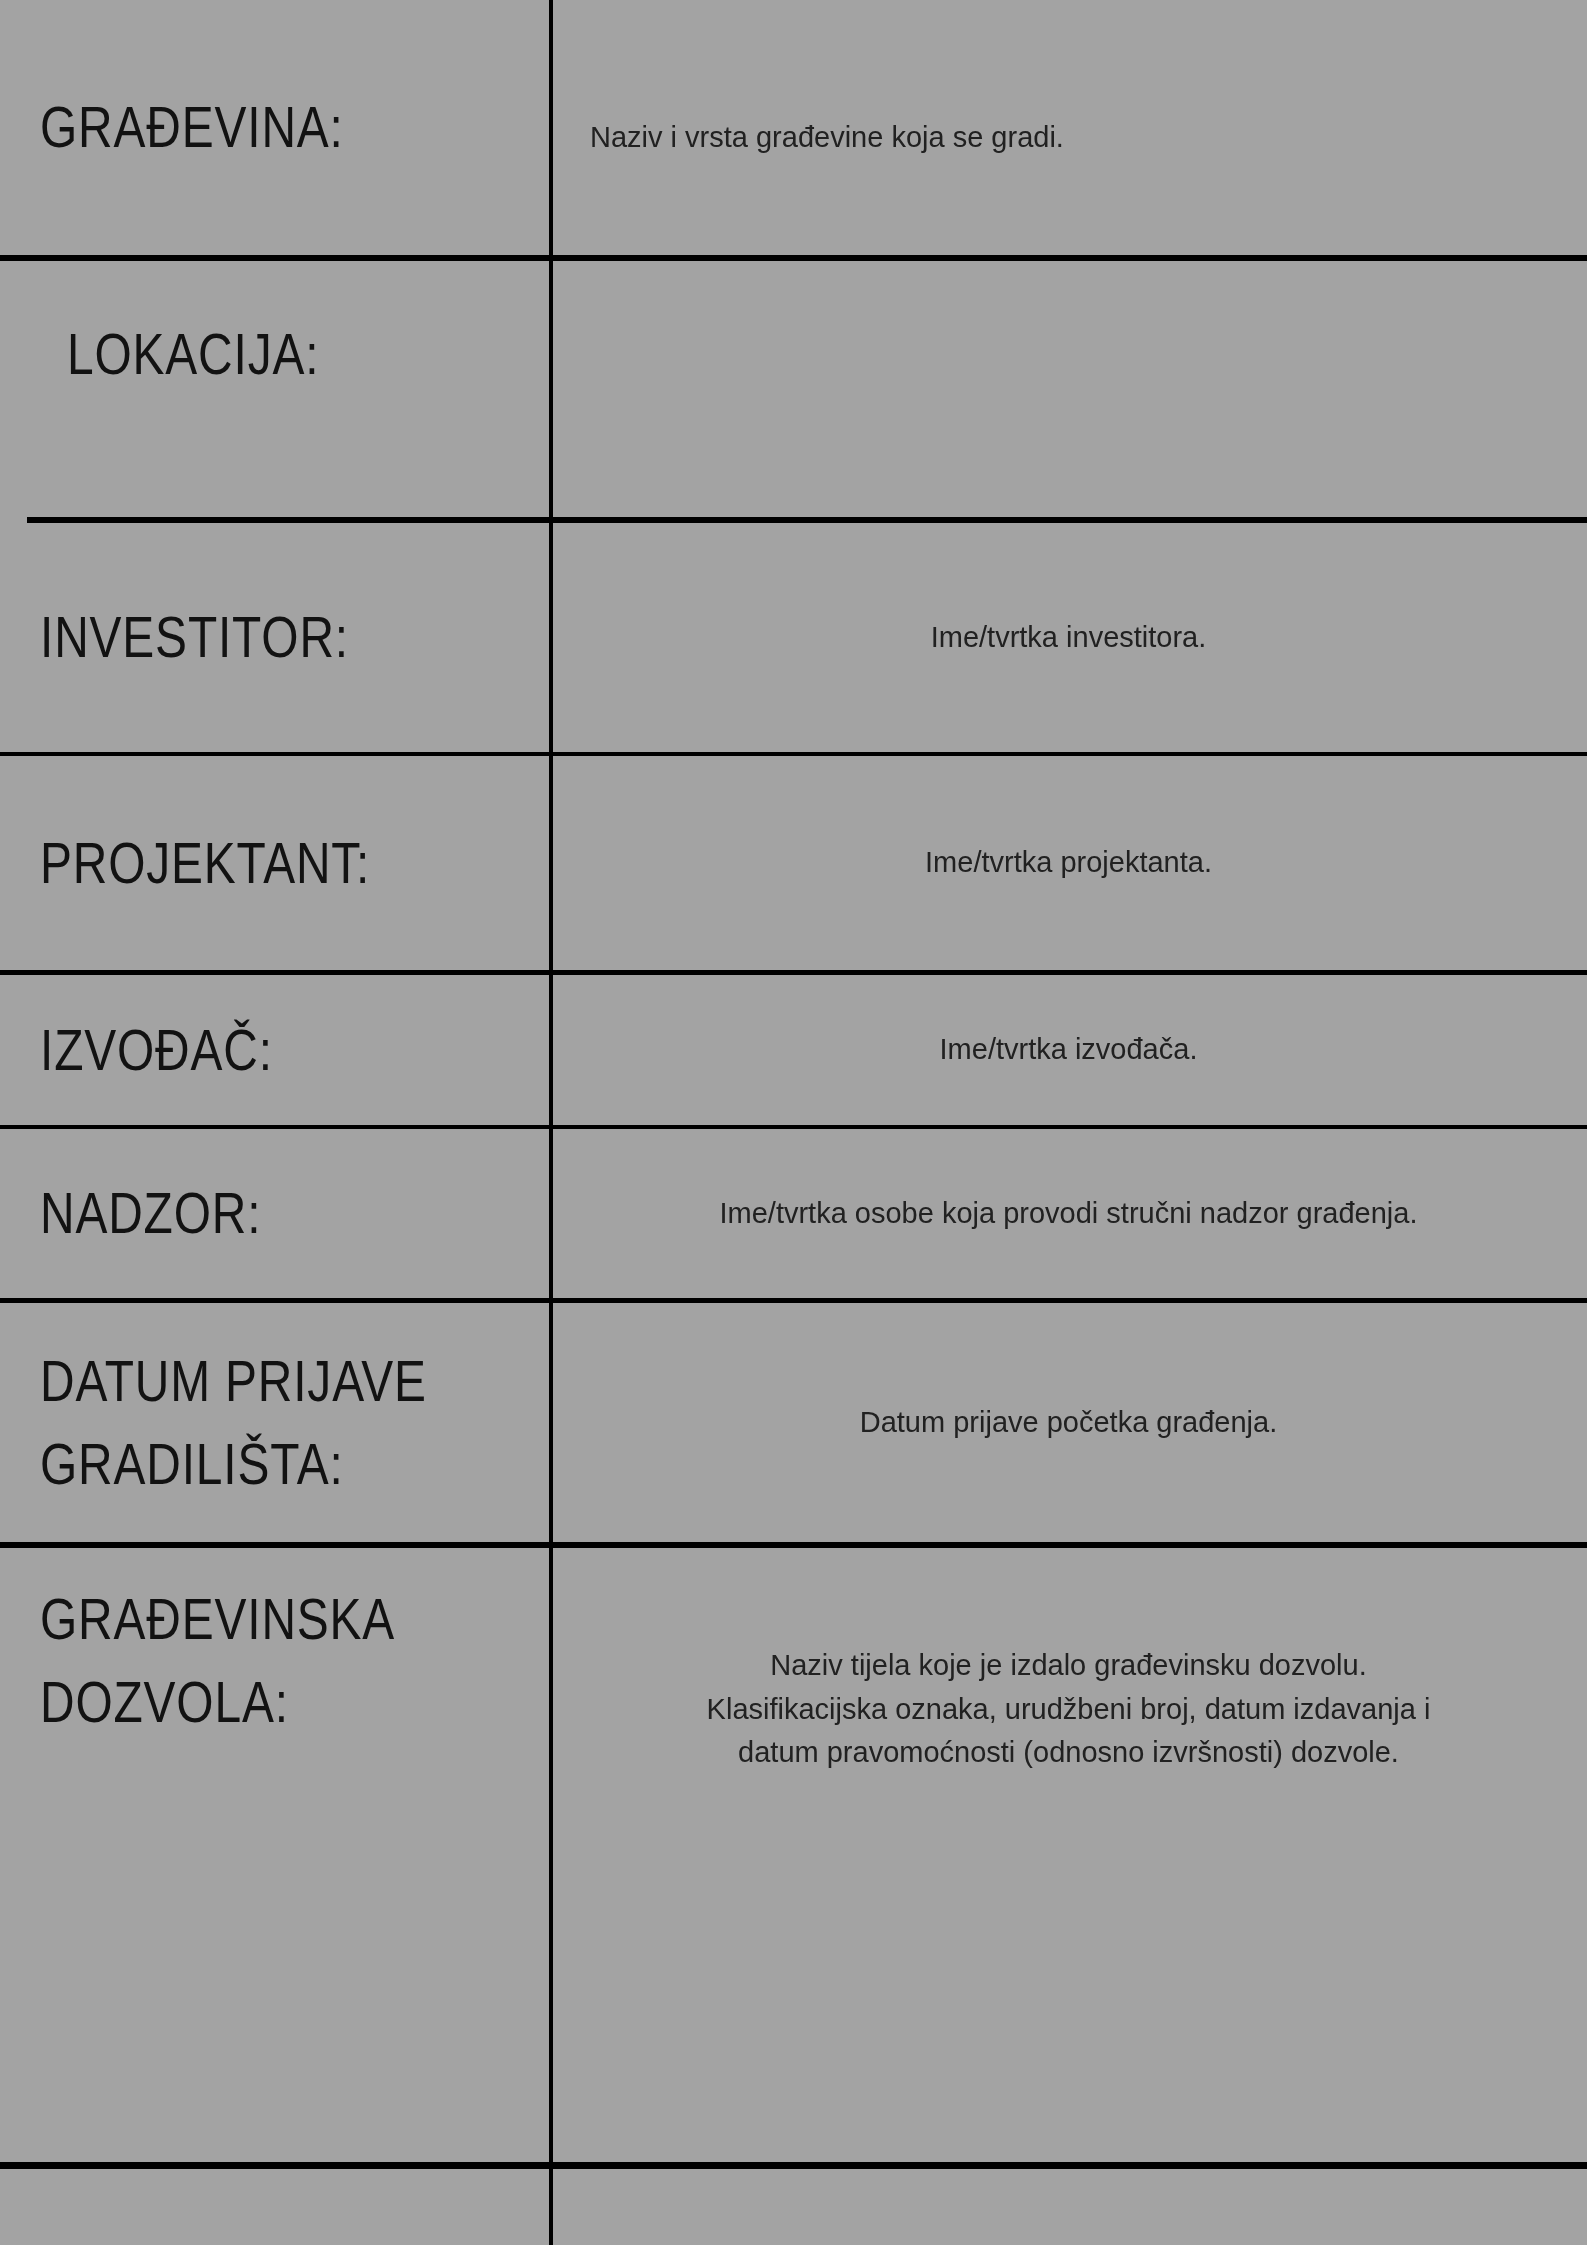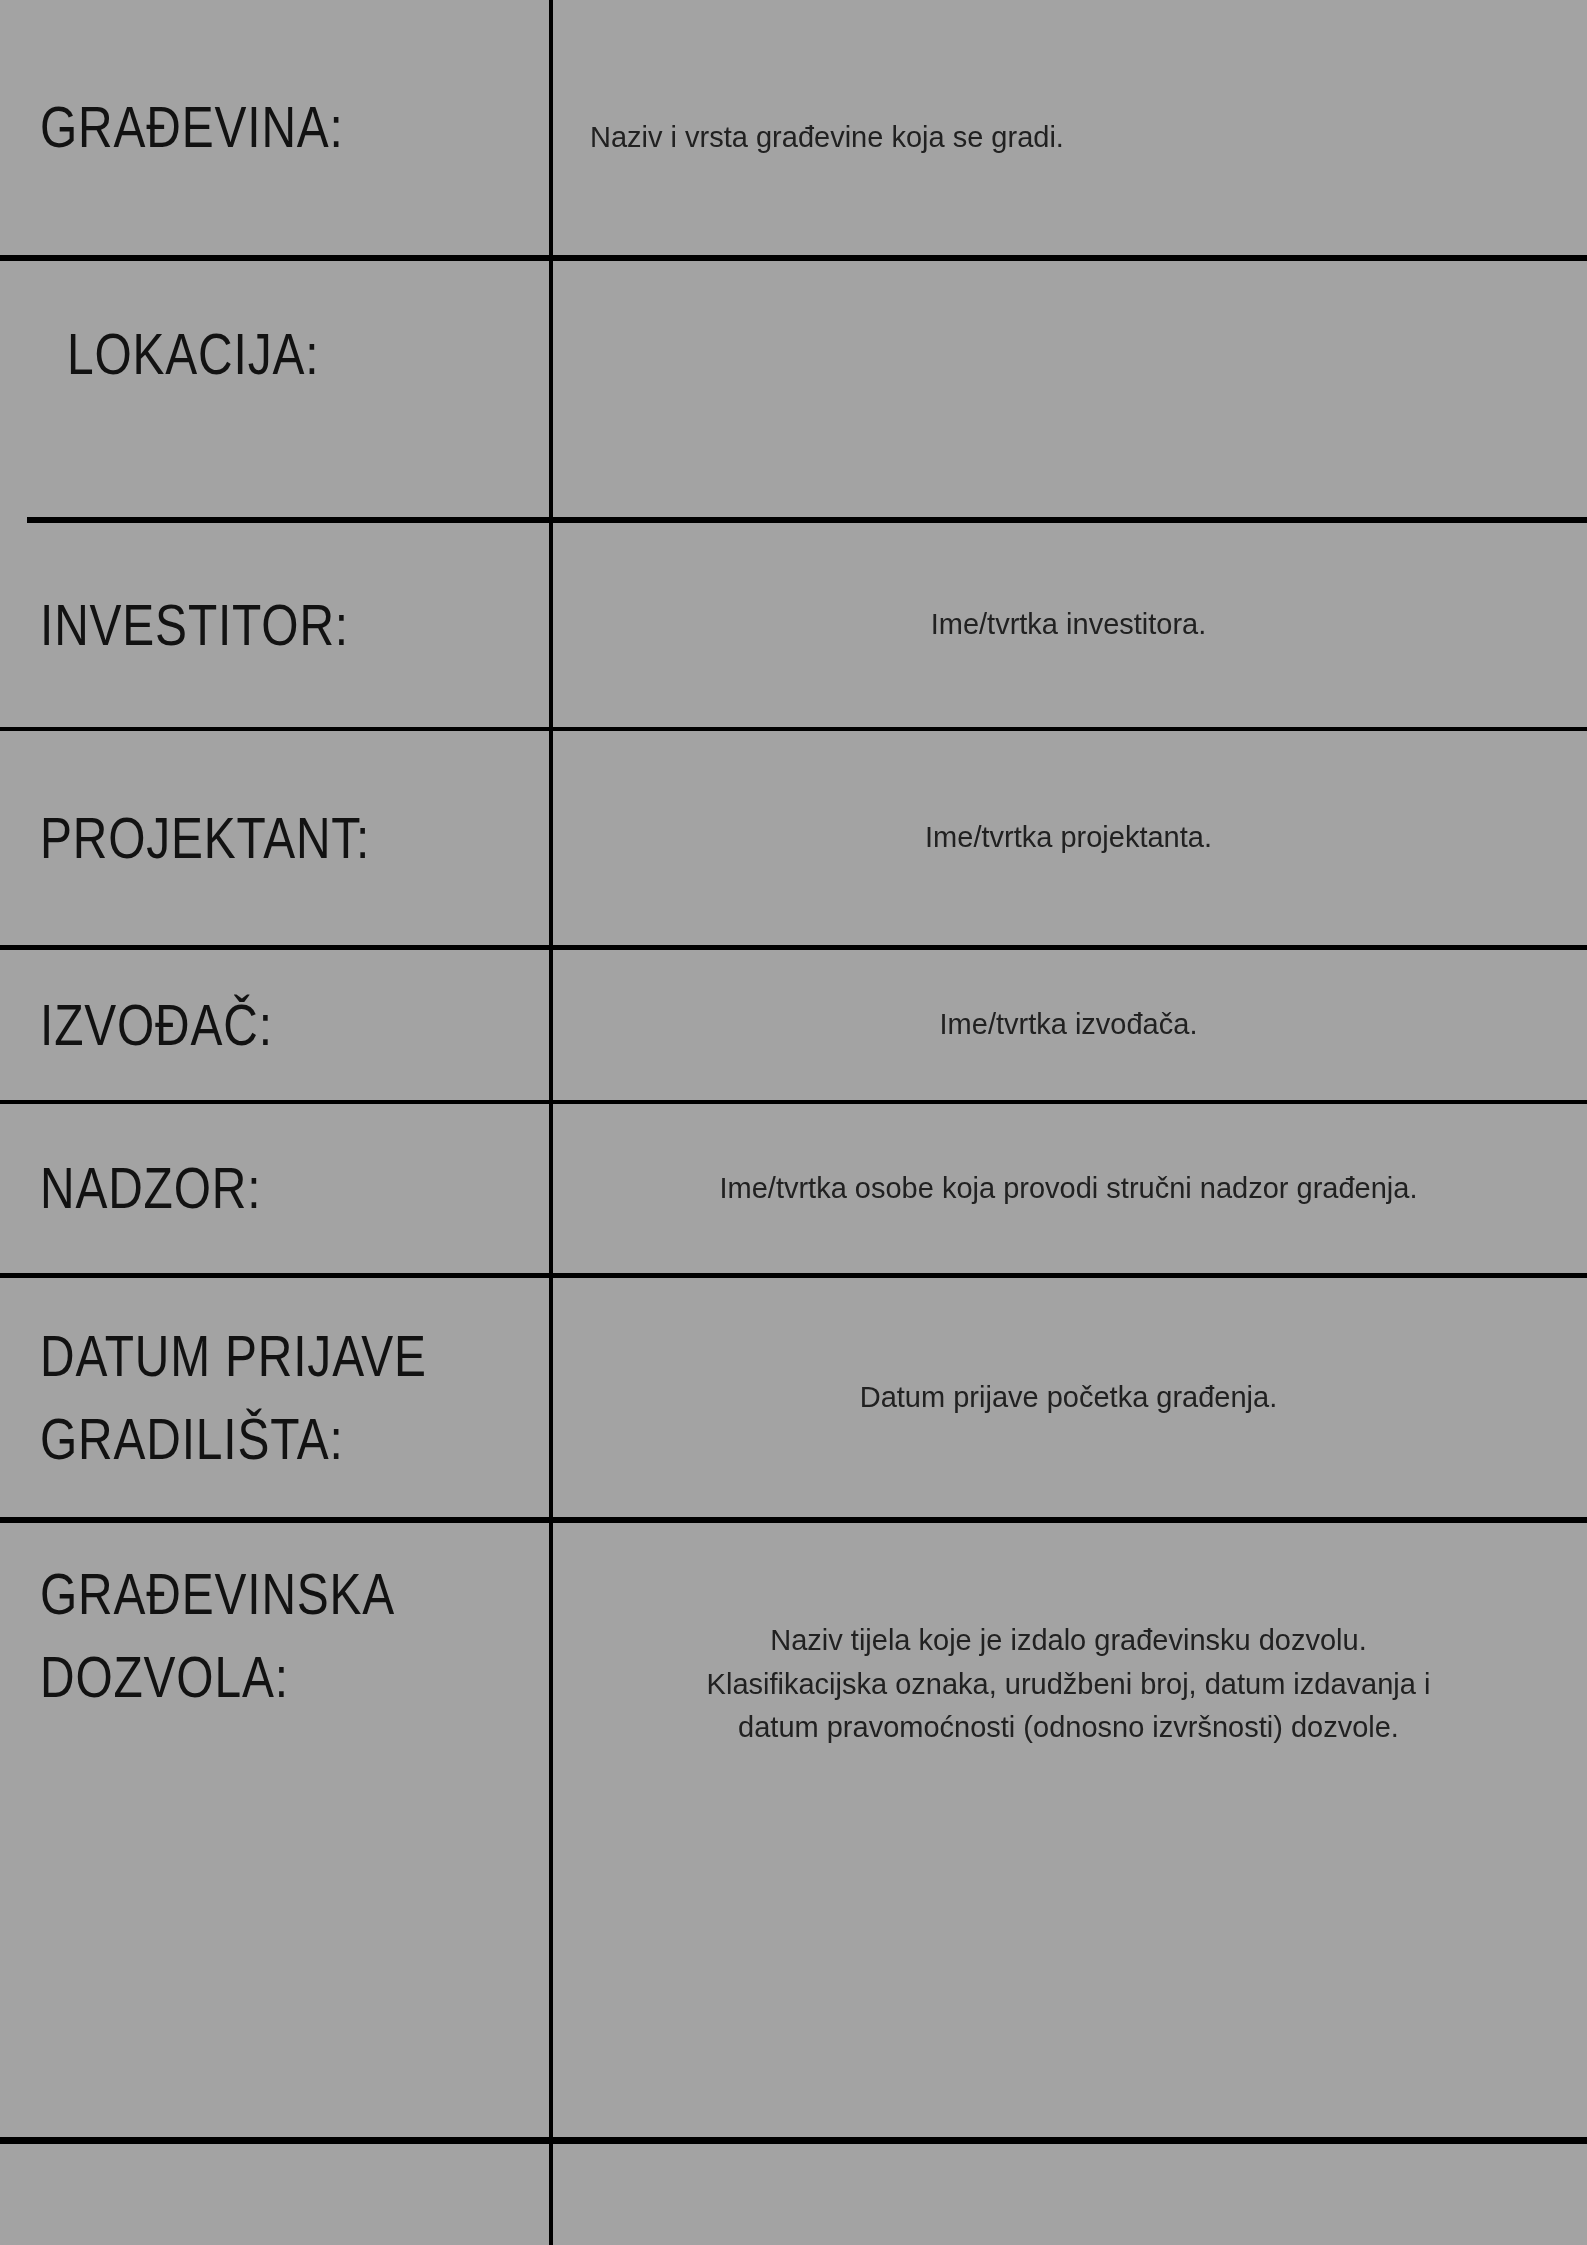--- a/index.html
+++ b/index.html
@@ -88,21 +88,21 @@
   </div>
 
   <div class="row r2" style="height:262px; border-bottom-width:6px;margin-left:27px;">
     <div class="cell-l">
       <div class="label">
         <div>LOKACIJA:</div>
       </div>
     </div>
   </div>
 
-  <div class="row r3" style="height:208px; border-bottom-width:4px;">
+  <div class="row r3" style="height:233px; border-bottom-width:4px;">
     <div class="cell-l">
       <div class="label">
         <div>INVESTITOR:</div>
       </div>
     </div>
     <div class="cell-r">
       <div class="desc">
         <div>Ime/tvrtka investitora.</div>
       </div>
     </div>

